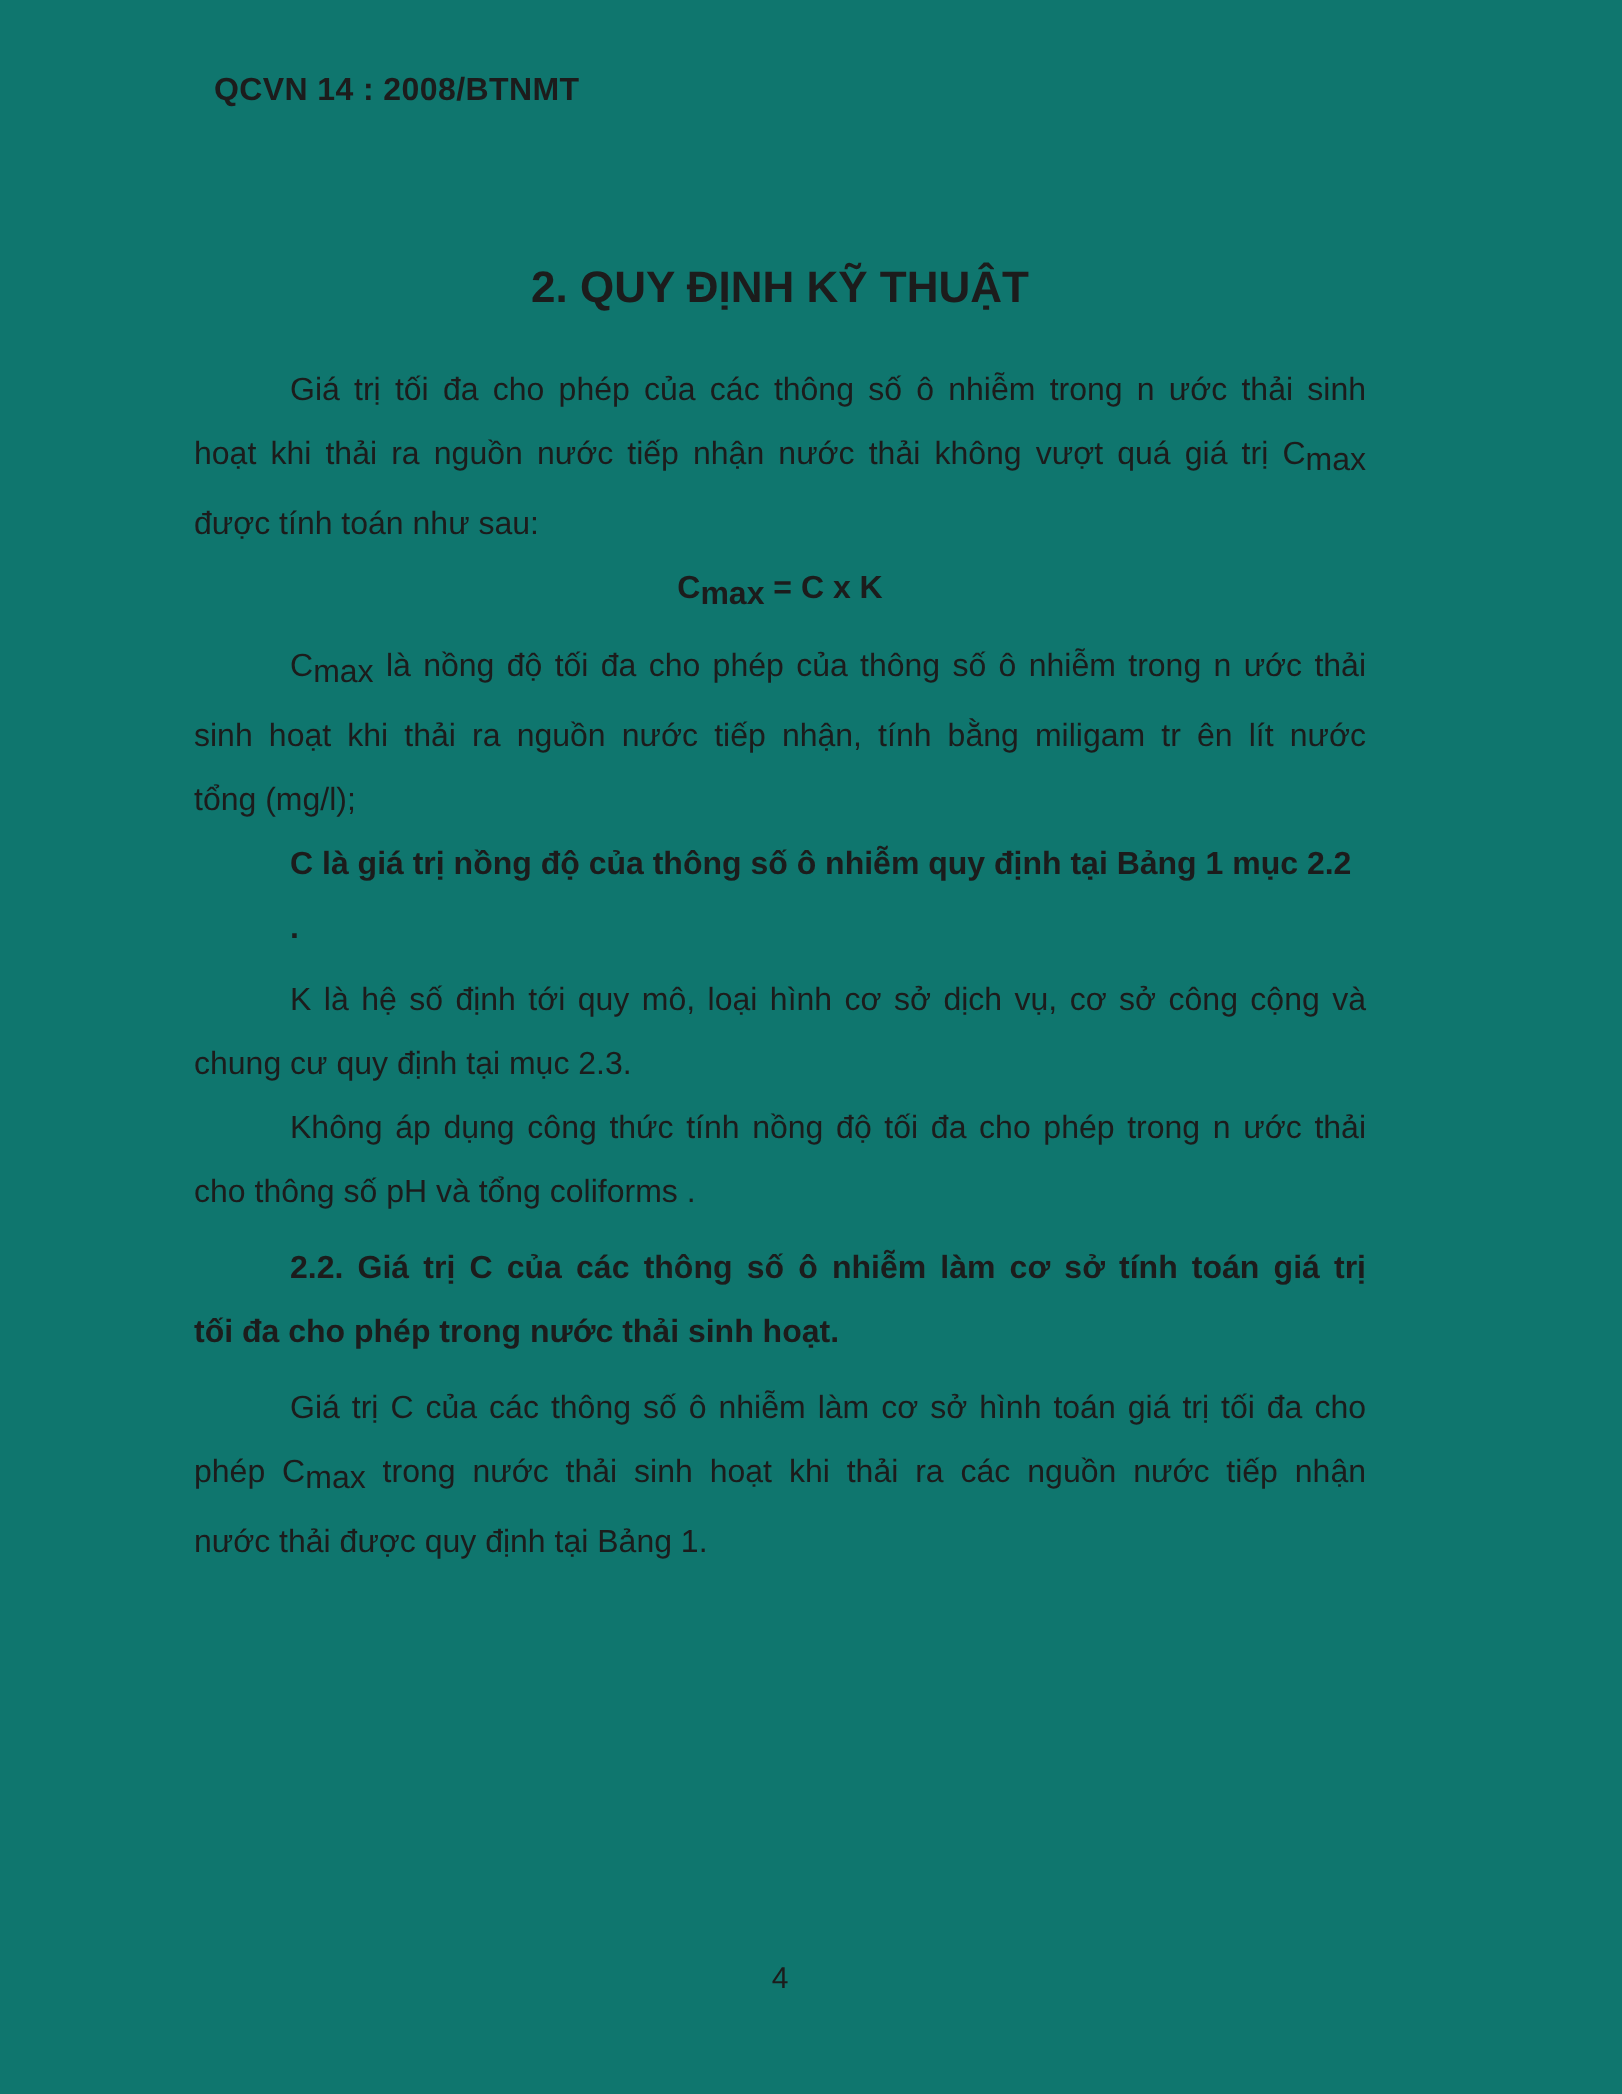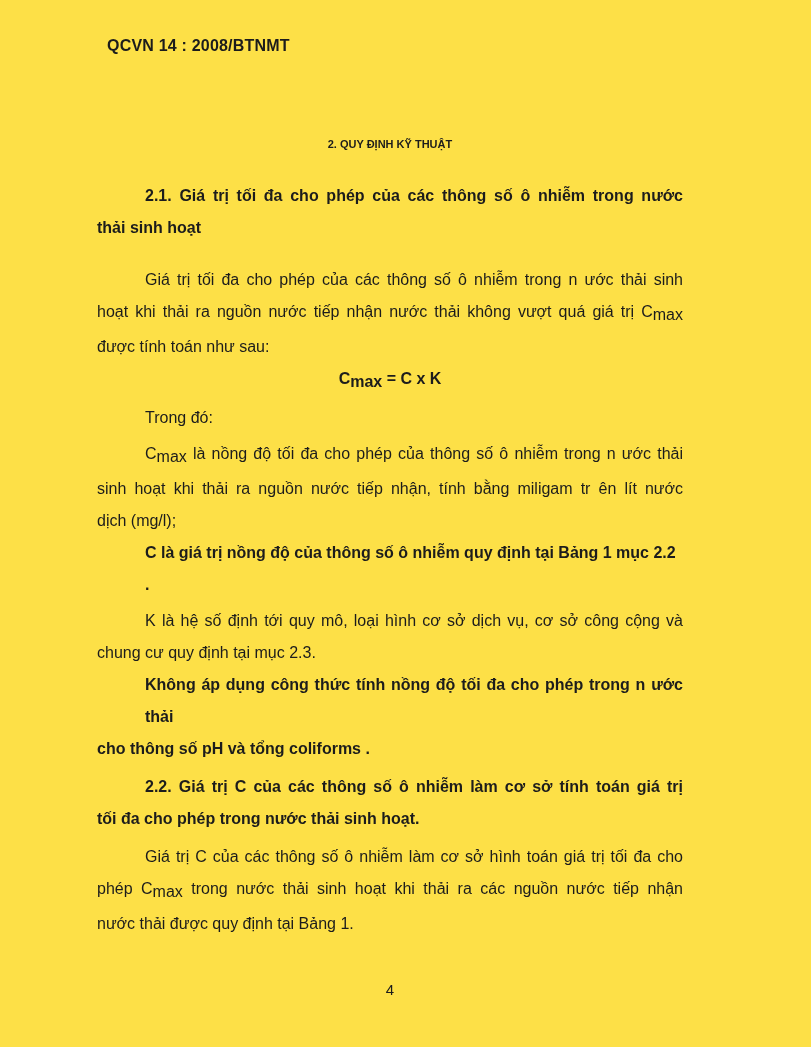--- a/index.html
+++ b/index.html
@@ -4,39 +4,39 @@
 <style>
   html, body {
     margin: 0;
     padding: 0;
     background: #ffffff;
   }
   .page {
     position: relative;
     width: 811px;
     height: 1047px;
-    background: #fde047;
+    background: #0f766e;
     box-sizing: border-box;
     padding: 34px 128px 0 97px;
     font-family: "Liberation Sans", "DejaVu Sans", sans-serif;
     color: #1c1c1c;
     overflow: hidden;
   }
   .doc-header {
     font-weight: bold;
     font-size: 16px;
     line-height: 24px;
     padding-left: 10px;
     letter-spacing: 0.2px;
   }
   .doc-title {
     margin-top: 70px;
     text-align: center;
     font-weight: bold;
-    font-size: 11px;
+    font-size: 22px;
     line-height: 32px;
   }
   .line {
     font-size: 16px;
     line-height: 32px;
   }
   .b { font-weight: bold; }
   .jl {
     text-align: justify;
     text-align-last: justify;
@@ -46,21 +46,21 @@
     font-size: 16px;
     vertical-align: -3px;
   }
   .block-h21 { margin-top: 20px; }
   .block-p1 { margin-top: 20px; }
   .block-formula { margin-top: 0; text-align: center; font-weight: bold; }
   .block-where { margin-top: 4px; }
   .block-cmaxdef { margin-top: 4px; }
   .block-cdef { margin-top: 0; font-weight: bold; }
   .block-kdef { margin-top: 4px; }
-  .block-note { margin-top: 0; font-weight: bold; }
+  .block-note { margin-top: 0; }
   .block-h22 { margin-top: 6px; }
   .block-p2 { margin-top: 6px; }
   .page-number {
     position: absolute;
     top: 978px;
     left: 97px;
     width: 586px;
     text-align: center;
     font-size: 15px;
     line-height: 24px;
@@ -68,39 +68,34 @@
 </style>
 </head>
 <body>
 
 <div class="page">
 
   <div class="doc-header">QCVN 14 : 2008/BTNMT</div>
 
   <div class="doc-title">2. QUY ĐỊNH KỸ THUẬT</div>
 
-  <div class="block-h21">
-    <div class="line b jl ind">2.1. Giá trị tối đa cho phép của các thông số ô nhiễm trong nước</div>
-    <div class="line b">thải sinh hoạt</div>
-  </div>
 
   <div class="block-p1">
     <div class="line jl ind">Giá trị tối đa cho phép của các thông số ô nhiễm trong n ước thải sinh</div>
     <div class="line jl"><span>hoạt khi thải ra nguồn nước tiếp nhận nước thải không vượt quá giá trị C</span><span class="sub">max</span></div>
     <div class="line">được tính toán như sau:</div>
   </div>
 
   <div class="line block-formula"><span>C</span><span class="sub">max</span><span> = C x K</span></div>
 
-  <div class="line block-where ind">Trong đó:</div>
 
   <div class="block-cmaxdef">
     <div class="line jl ind"><span>C</span><span class="sub">max</span><span> là nồng độ tối đa cho phép của thông số ô nhiễm trong n ước thải</span></div>
     <div class="line jl">sinh hoạt khi thải ra nguồn nước tiếp nhận, tính bằng miligam tr ên lít nước</div>
-    <div class="line">dịch (mg/l);</div>
+    <div class="line">tổng (mg/l);</div>
   </div>
 
   <div class="line block-cdef ind">C là giá trị nồng độ của thông số ô nhiễm quy định tại Bảng 1 mục 2.2 .</div>
 
   <div class="block-kdef">
     <div class="line jl ind">K là hệ số định tới quy mô, loại hình cơ sở dịch vụ, cơ sở công cộng và</div>
     <div class="line">chung cư quy định tại mục 2.3.</div>
   </div>
 
   <div class="block-note">

